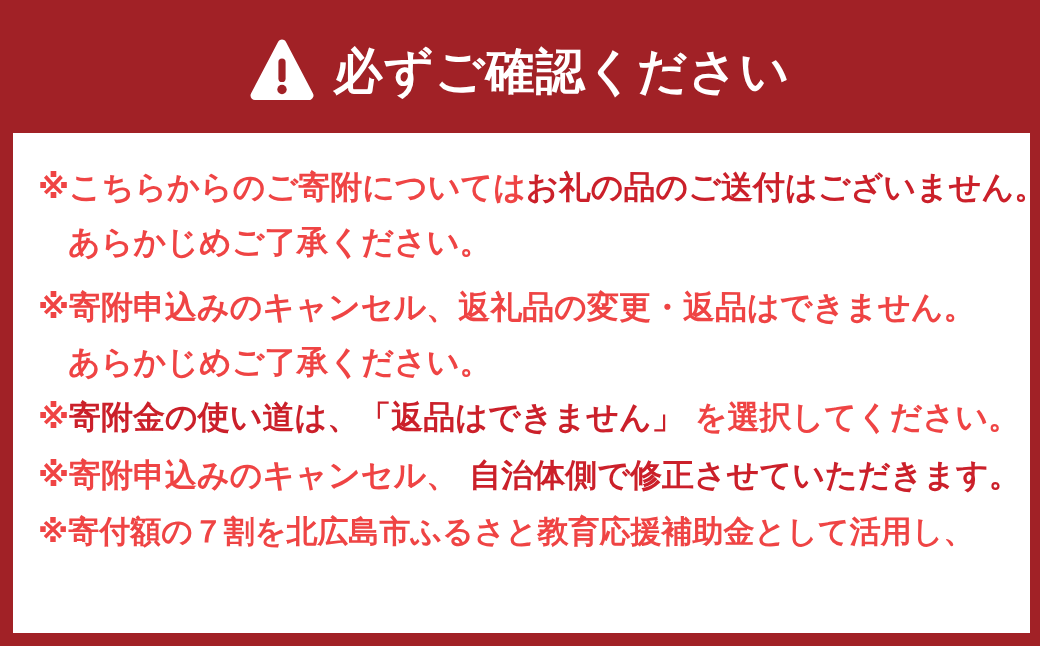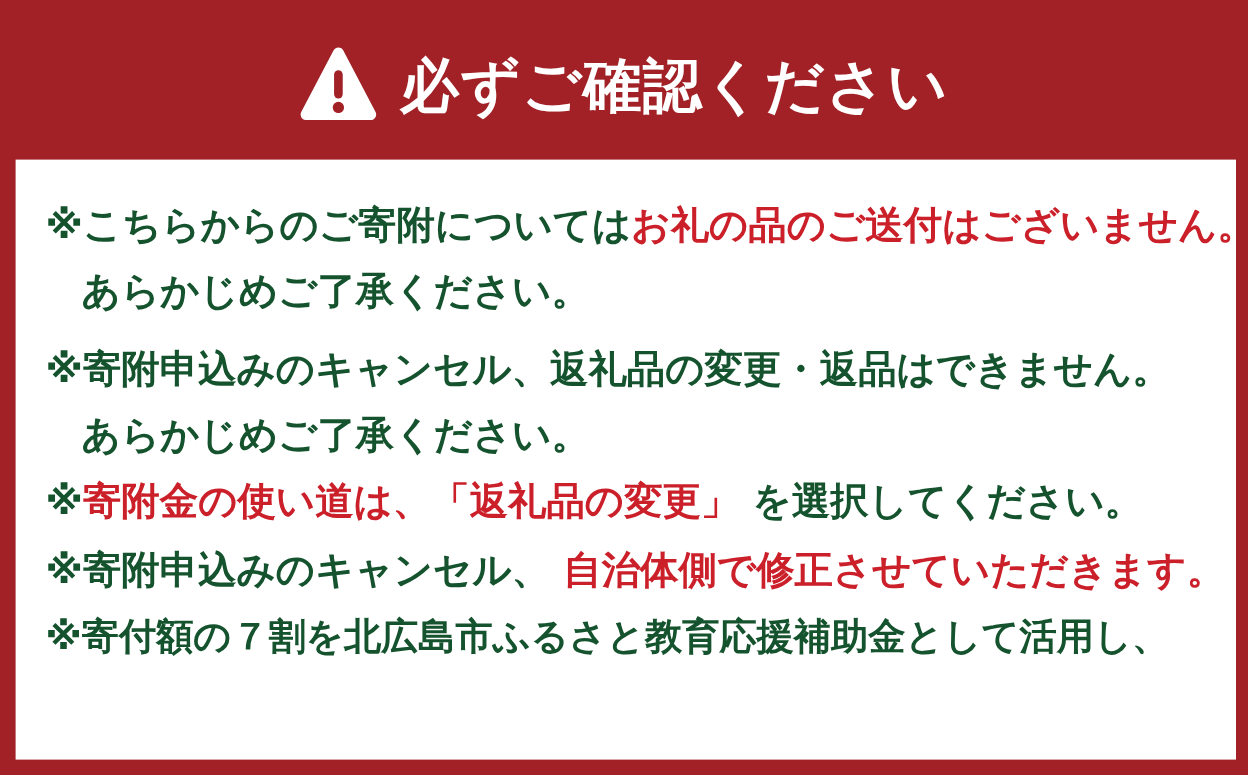--- a/index.html
+++ b/index.html
@@ -25,21 +25,21 @@
     background:#FFFFFF;
   }
   .line{
     position:absolute;left:25px;margin:0;
     font-weight:700;font-size:32px;line-height:1.15;
     color:#2B211B;white-space:nowrap;letter-spacing:0;
   }
   .line.indent{left:55px;text-align:center;}
   .line.small{font-size:31px;}
   .line.indent-sm{left:50px;}
-  .t-black{color:#14532d;}
+  .t-black{color:#ef4444;}
   .t-red{color:#CB202A;}
   .gap-left{margin-left:11px;}
 </style>
 </head>
 <body>
 
 <div class="page">
 
   <header class="banner-header">
     <span class="warn-icon">
@@ -55,21 +55,21 @@
   <main class="content">
 
     <p class="line" style="top:36px"><span class="t-black">※こちらからのご寄附については</span><span class="t-red">お礼の品のご送付はございません。</span></p>
 
     <p class="line indent" style="top:91px"><span class="t-black">あらかじめご了承ください。</span></p>
 
     <p class="line" style="top:156px"><span class="t-black">※寄附申込みのキャンセル、返礼品の変更・返品はできません。</span></p>
 
     <p class="line indent" style="top:211px"><span class="t-black">あらかじめご了承ください。</span></p>
 
-    <p class="line" style="top:266px"><span class="t-black">※</span><span class="t-red">寄附金の使い道は、「返礼品の変更」</span><span class="t-black gap-left">を選択してください。</span></p>
+    <p class="line" style="top:266px"><span class="t-black">※</span><span class="t-red">寄附金の使い道は、「返品はできません」</span><span class="t-black gap-left">を選択してください。</span></p>
 
     <p class="line" style="top:324px"><span class="t-black">※寄附申込みのキャンセル、</span><span class="t-red gap-left">自治体側で修正させていただきます。</span></p>
 
     <p class="line small" style="top:381px"><span class="t-black">※寄付額の７割を北広島市ふるさと教育応援補助金として活用し、</span></p>
 
 
   </main>
 </div>
 
 </body></html>

